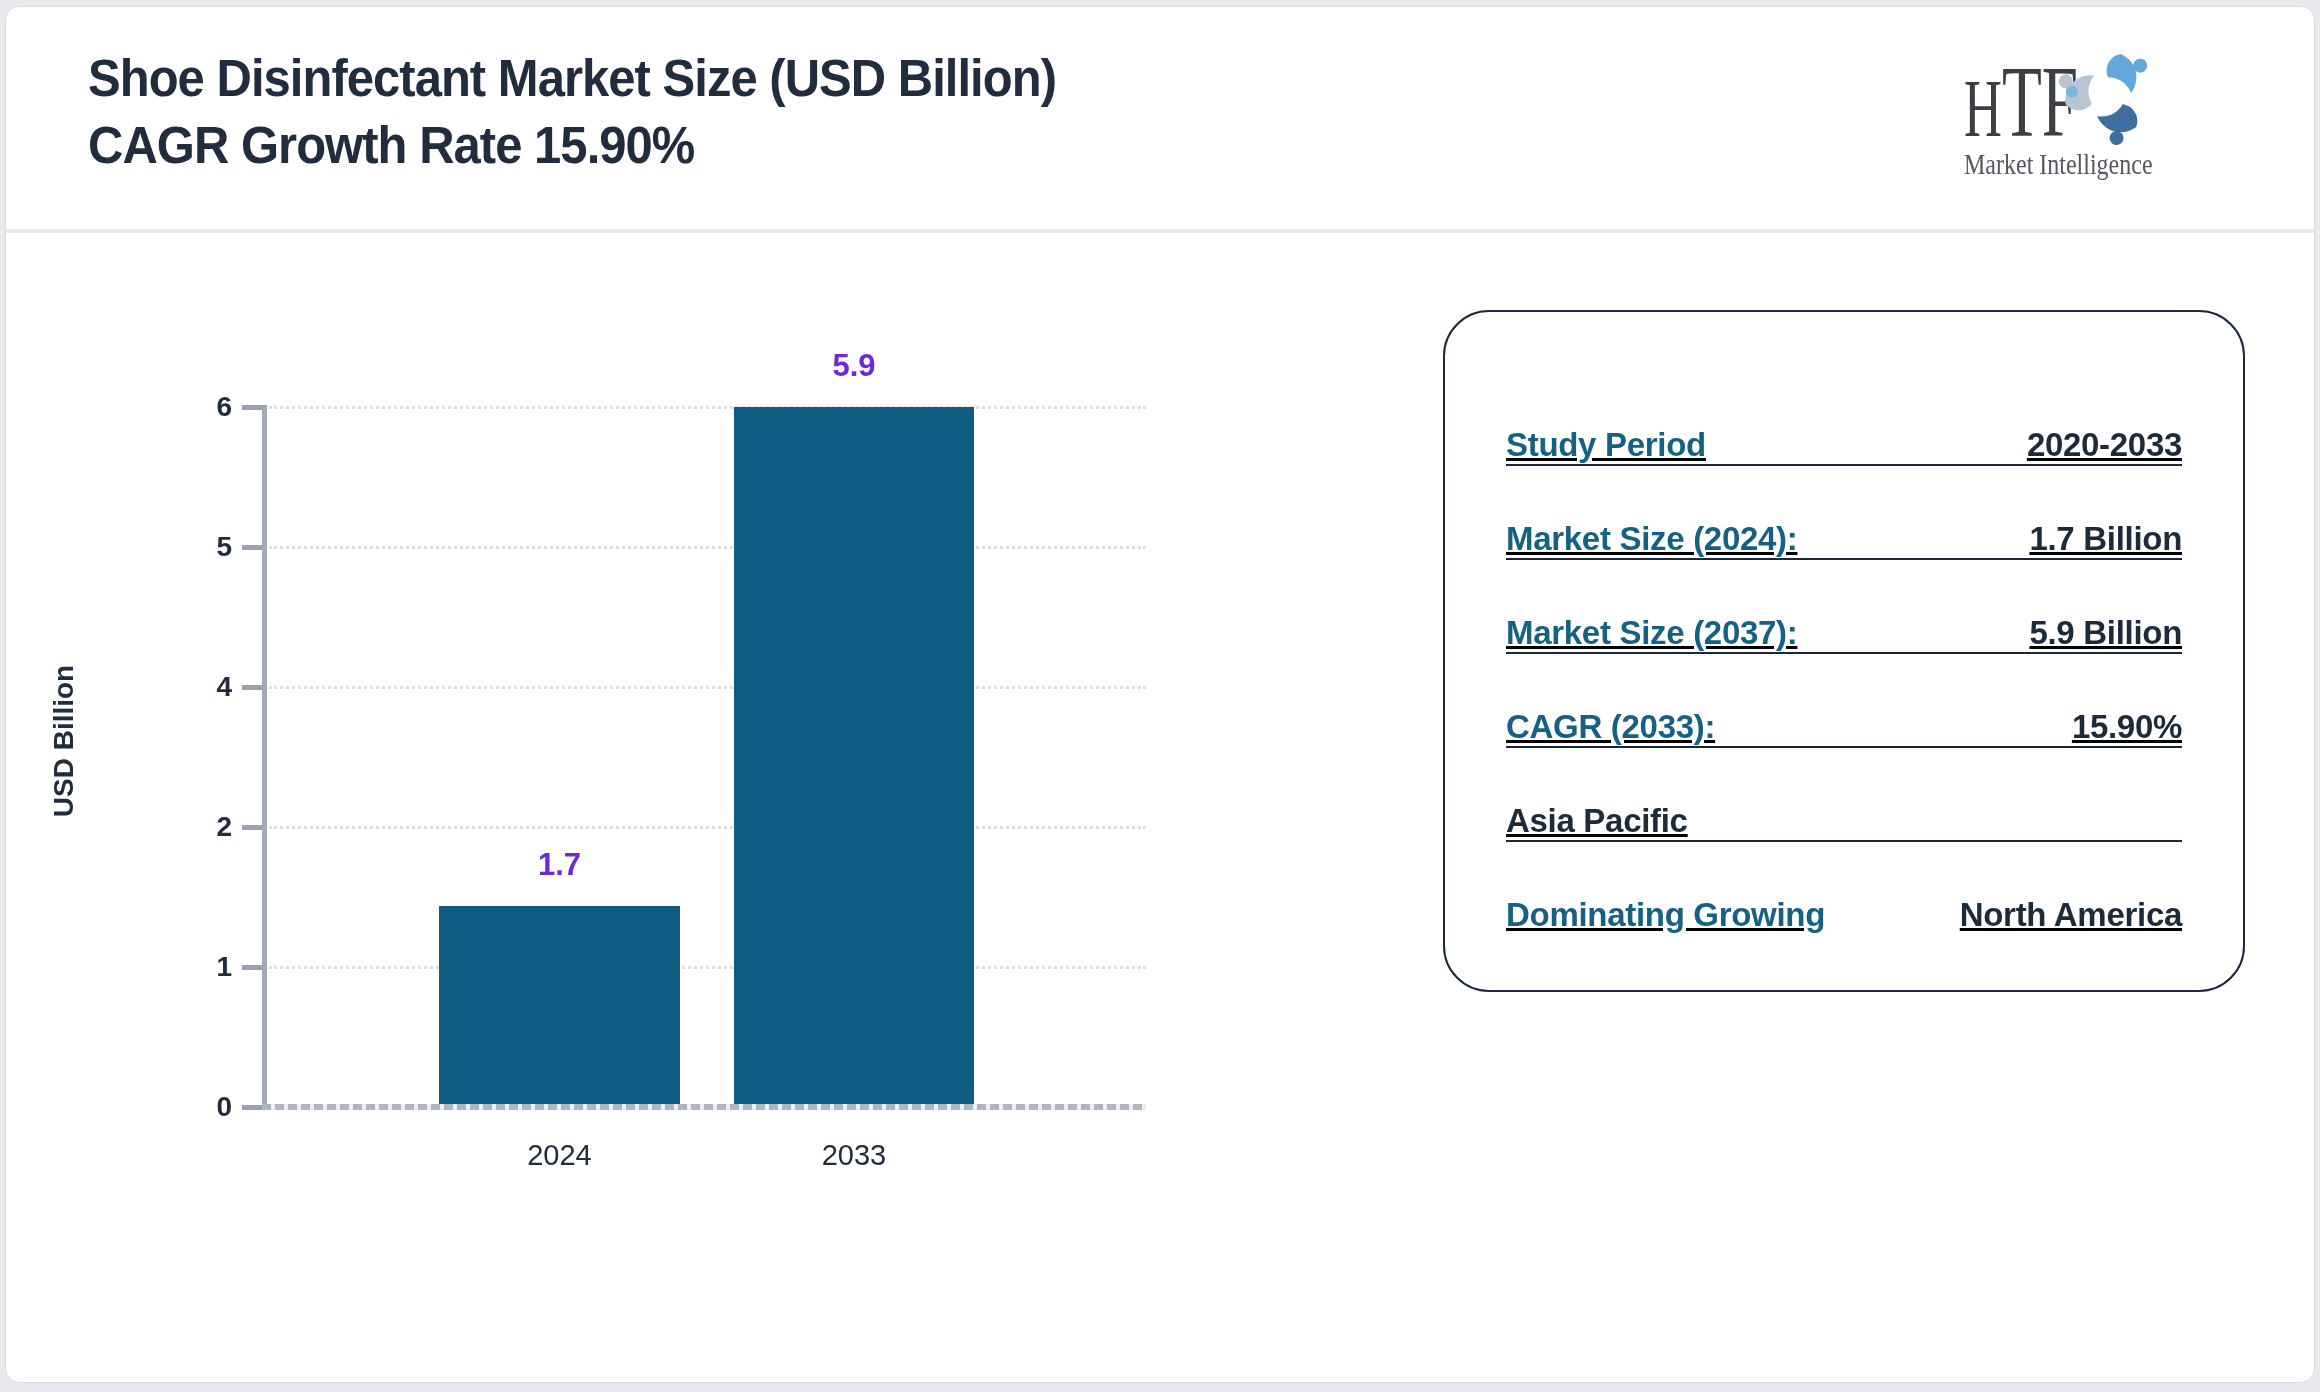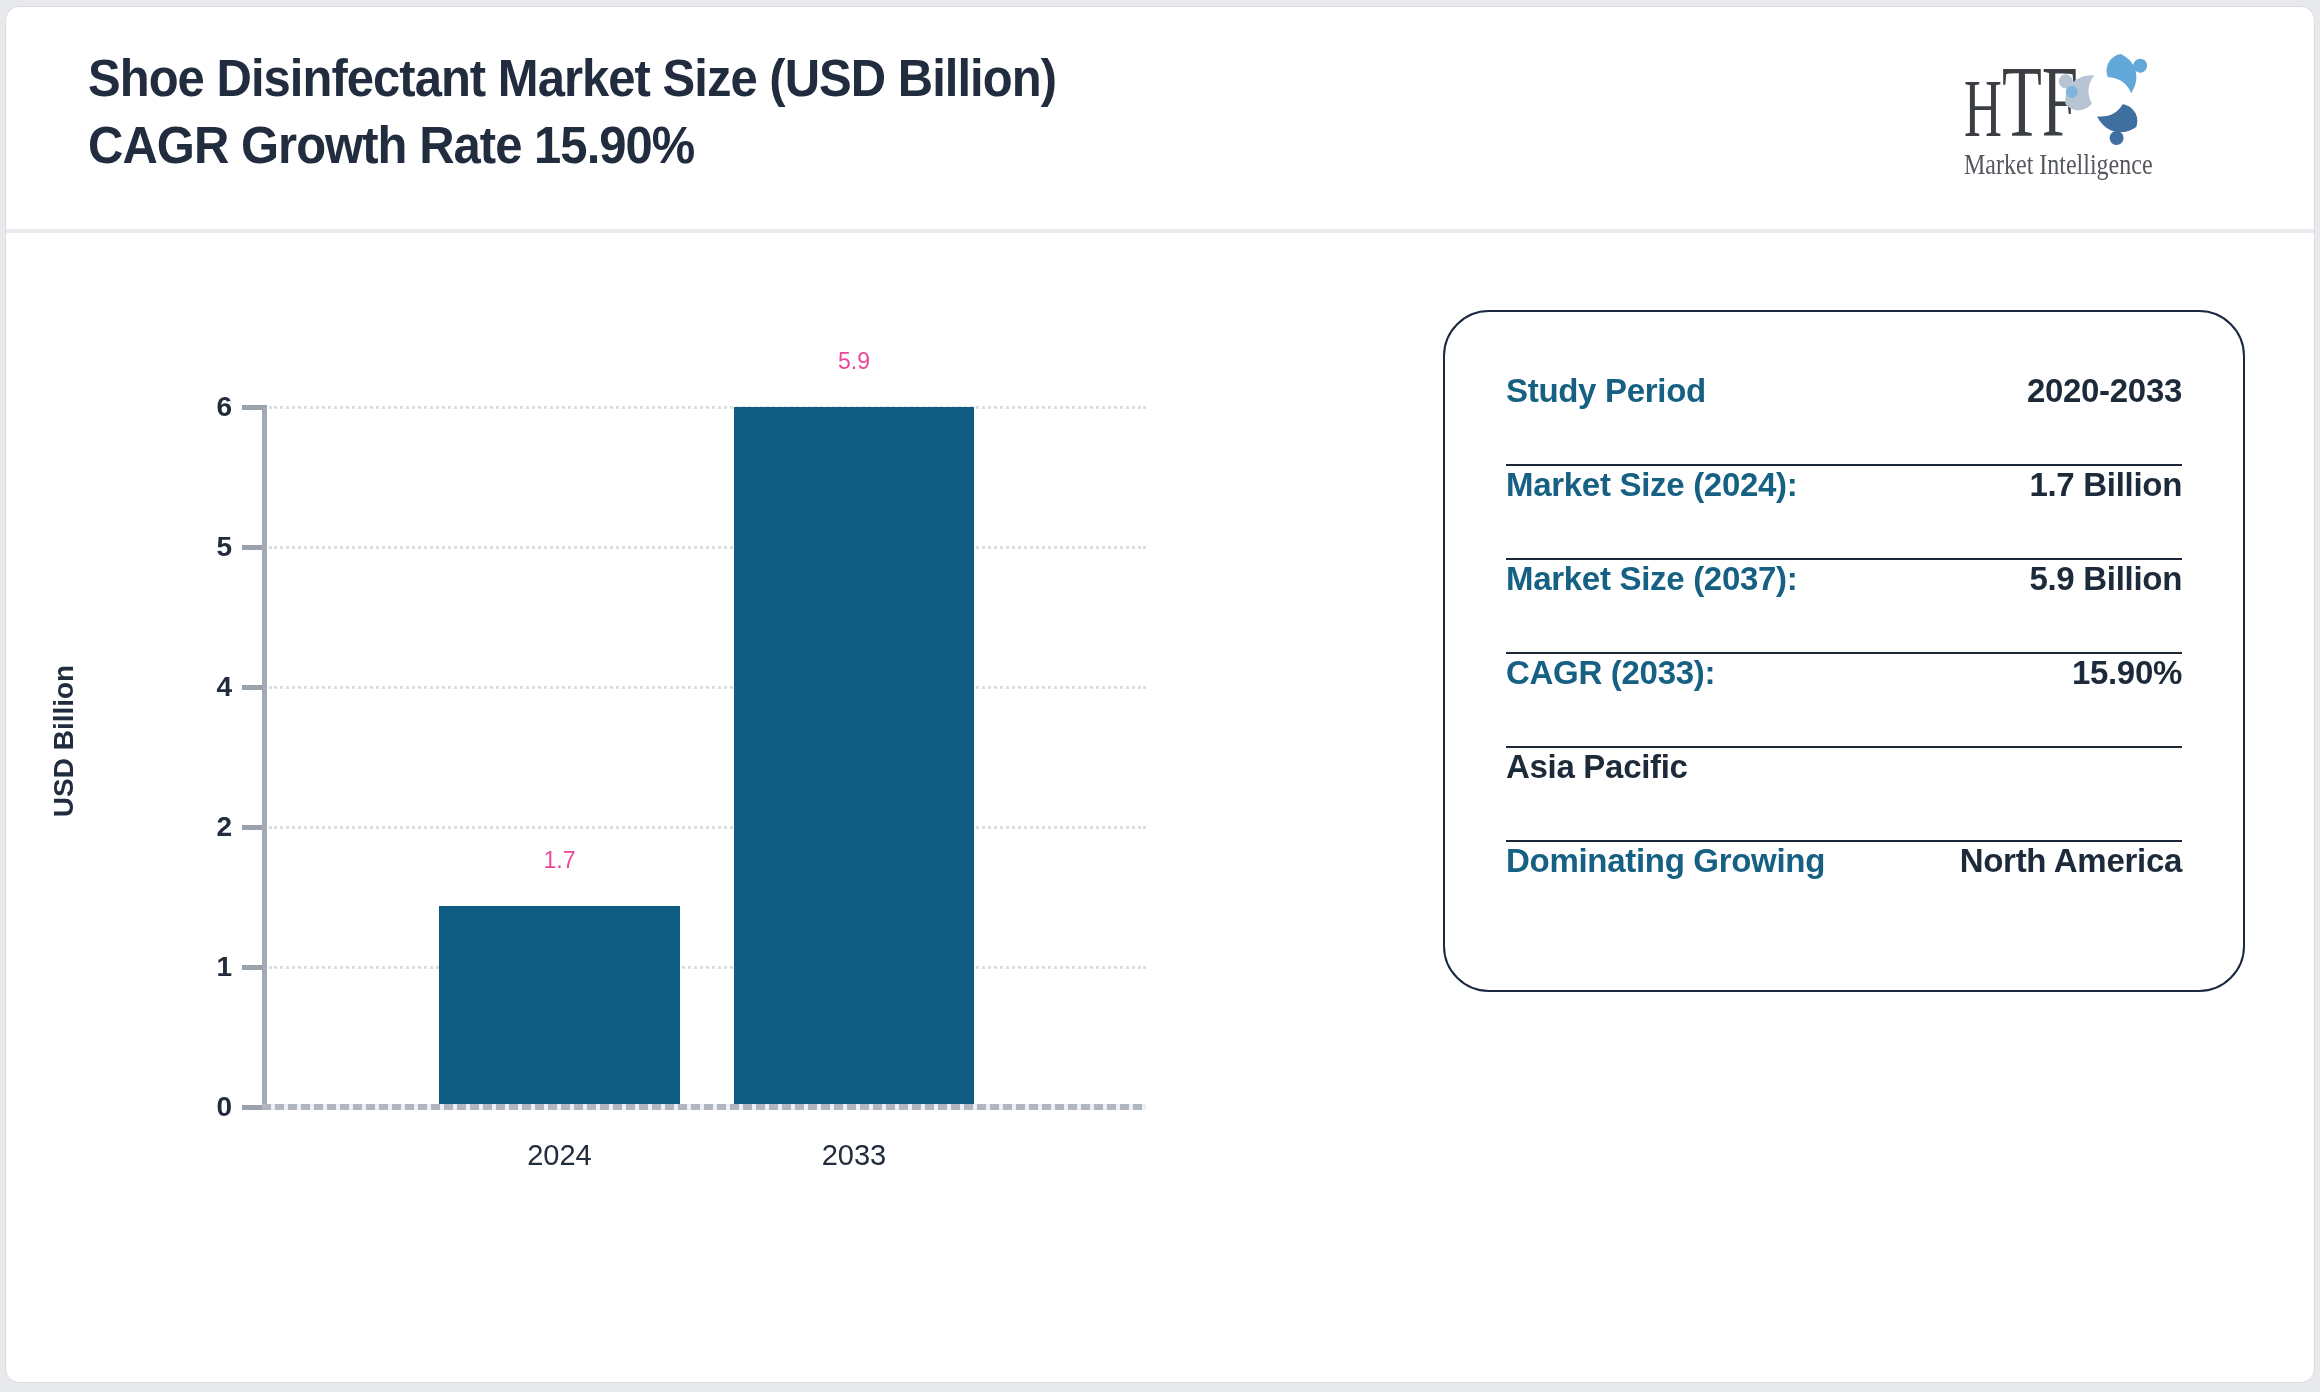--- a/index.html
+++ b/index.html
@@ -25,31 +25,31 @@
   .ytick-mark{position:absolute;left:236px;width:25px;height:5px;background:#9aa2ad;}
   .ytm-0{top:398px;} .ytm-1{top:538px;} .ytm-2{top:678px;} .ytm-3{top:818px;} .ytm-4{top:958px;} .ytm-5{top:1098px;}
   .y-axis-line{position:absolute;left:256px;top:400px;width:5px;height:700px;background:#a3aab4;}
   .gridline{position:absolute;left:263px;width:877px;height:0;border-top:3px dotted #dcdee2;}
   .gl-0{top:399px;} .gl-1{top:539px;} .gl-2{top:679px;} .gl-3{top:819px;} .gl-4{top:959px;}
   .baseline{position:absolute;left:256px;top:1097px;width:884px;height:6px;
      background:repeating-linear-gradient(90deg,#b0b6bf 0 9px,#eceef1 9px 13px);}
   .bar{position:absolute;background:#0e5c82;}
   .bar-1{left:433px;top:899px;width:241px;height:198px;}
   .bar-2{left:728px;top:400px;width:240px;height:697px;}
-  .bar-value{position:absolute;text-align:center;font-size:23px;font-weight:normal;color:#ec4899;}
+  .bar-value{position:absolute;text-align:center;font-size:31px;font-weight:bold;color:#6d28d9;}
   .bv-1{left:433px;width:241px;top:840px;}
   .bv-2{left:728px;width:240px;top:341px;}
   .x-label{position:absolute;text-align:center;font-size:29px;font-weight:normal;color:#222c3c;}
   .xl-1{left:433px;width:241px;top:1132px;}
   .xl-2{left:728px;width:240px;top:1132px;}
 
   
   .panel{position:absolute;left:1437px;top:303px;width:798px;height:678px;border:2px solid #1c2940;border-radius:46px;background:#fff;}
   .panel-table{position:absolute;left:61px;right:61px;top:60px;}
-  .panel-row{height:92px;display:flex;align-items:flex-start;justify-content:space-between;}
+  .panel-row{height:92px;display:flex;align-items:flex-end;justify-content:space-between;text-decoration:underline;}
   .panel-row.sep{border-bottom:2px solid #1b2737;}
   .panel-label{font-size:33px;font-weight:bold;color:#166183;letter-spacing:-.3px;white-space:nowrap;}
   .panel-value{font-size:33px;font-weight:bold;color:#1c2a3a;letter-spacing:-.3px;white-space:nowrap;text-align:right;}
 </style>
 </head>
 <body>
 
 <div class="page">
   <div class="card">
 

